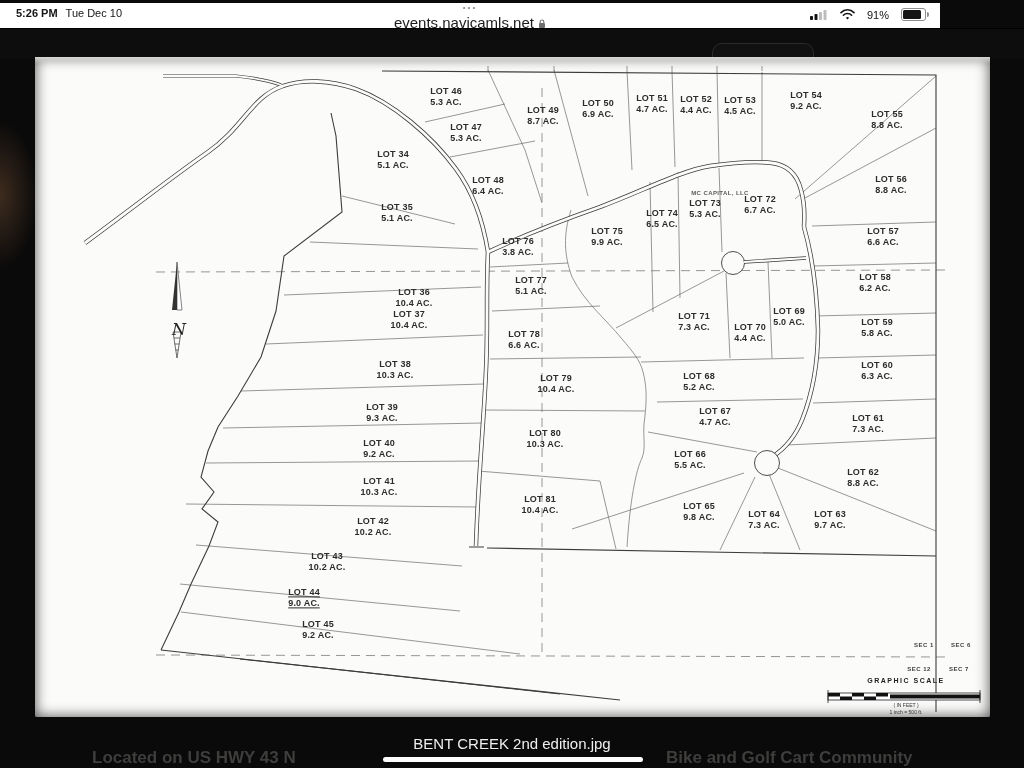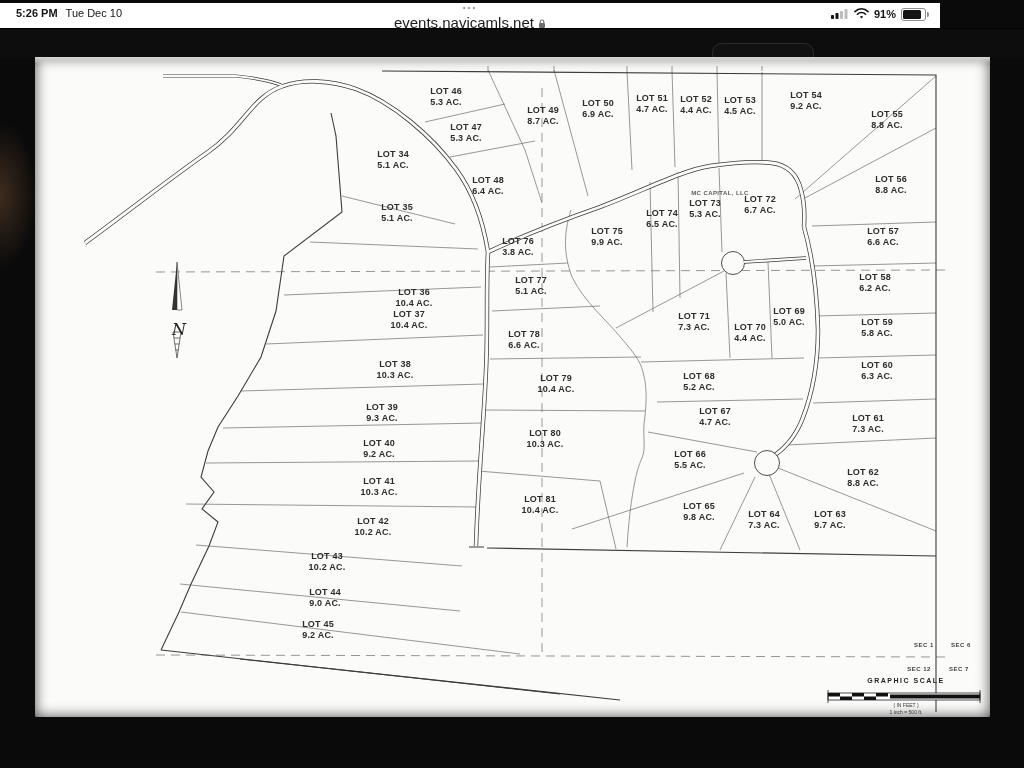--- a/index.html
+++ b/index.html
@@ -6,21 +6,21 @@
   .screen{position:relative;width:1024px;height:768px;overflow:hidden;
           font-family:"Liberation Sans",sans-serif;background:#0a0a0a;}
   
   .status-bar{position:absolute;left:0;top:3px;width:940px;height:28px;background:#ffffff;
               color:#141414;font-size:11px;}
   .sb-left{position:absolute;left:16px;top:4px;display:flex;gap:8px;}
   .sb-time{font-weight:bold;}
   .sb-center{position:absolute;left:0;right:0;top:1px;text-align:center;}
   .sb-dots{color:#8f8f8f;font-size:8px;letter-spacing:2px;line-height:8px;}
   .sb-url{margin-top:2px;font-size:15px;color:#1c1c1c;display:inline-flex;align-items:center;gap:3px;display:block;}
-  .sb-right{position:absolute;right:14px;top:5px;display:flex;align-items:flex-start;gap:5px;font-weight:bold;}
+  .sb-right{position:absolute;right:14px;top:5px;display:flex;align-items:center;gap:12px;}
   .batt{position:relative;width:23px;height:11px;border:1px solid #8e8e8e;border-radius:3px;}
   .batt-fill{position:absolute;left:1px;top:1px;bottom:1px;width:18px;background:#141414;border-radius:1.5px;}
   .batt-tip{position:absolute;right:-4px;top:3px;width:2px;height:5px;background:#8e8e8e;border-radius:0 2px 2px 0;}
   
   .chrome{position:absolute;left:0;top:28px;width:1024px;height:29px;background:#0d0d0d;overflow:hidden;border-top:1px solid #000;}
   .chrome-btn{position:absolute;left:712px;top:14px;width:100px;height:30px;border:1px solid #2b2b2b;border-radius:10px;background:#111;}
   
   .photo-smudge{position:absolute;left:0;top:120px;width:38px;height:150px;
      background:radial-gradient(ellipse at 0% 50%, rgba(125,85,55,.45), rgba(0,0,0,0) 70%);}
   .paper{position:absolute;left:35px;top:57px;width:955px;height:660px;background:#fbfbfa;border-radius:2px;
@@ -254,21 +254,21 @@
           <div>10.3 AC.</div>
         </div>
         <div class="lot-label" style="left: 338px; top: 470px;">
           <div>LOT 42</div>
           <div>10.2 AC.</div>
         </div>
         <div class="lot-label" style="left: 292px; top: 505px;">
           <div>LOT 43</div>
           <div>10.2 AC.</div>
         </div>
-        <div class="lot-label" style="left: 290px; top: 541px;">
+        <div class="lot-label" style="left: 269px; top: 541px; text-decoration: underline;">
           <div>LOT 44</div>
           <div>9.0 AC.</div>
         </div>
         <div class="lot-label" style="left: 283px; top: 573px;">
           <div>LOT 45</div>
           <div>9.2 AC.</div>
         </div>
         <div class="lot-label" style="left: 411px; top: 40px;">
           <div>LOT 46</div>
           <div>5.3 AC.</div>
@@ -419,14 +419,20 @@
         <div class="sec-label" style="left: 924px; top: 612px;">SEC 7</div>
       </div>
 
     <div class="owner-note">MC CAPITAL, LLC</div>
     <div class="north-n">N</div>
     <div class="scale-title">GRAPHIC SCALE</div>
     <div class="scale-note1">( IN FEET )</div>
     <div class="scale-note2">1 inch = 500 ft.</div>
   </div>
 
+  <div class="bottom-bar">
+    <div class="caption cap-left">Located on US HWY 43 N</div>
+    <div class="caption cap-right">Bike and Golf Cart Community</div>
+    <div class="filename">BENT CREEK 2nd edition.jpg</div>
+    <div class="home-ind"></div>
+  </div>
 
 </div>
 
 </body></html>

